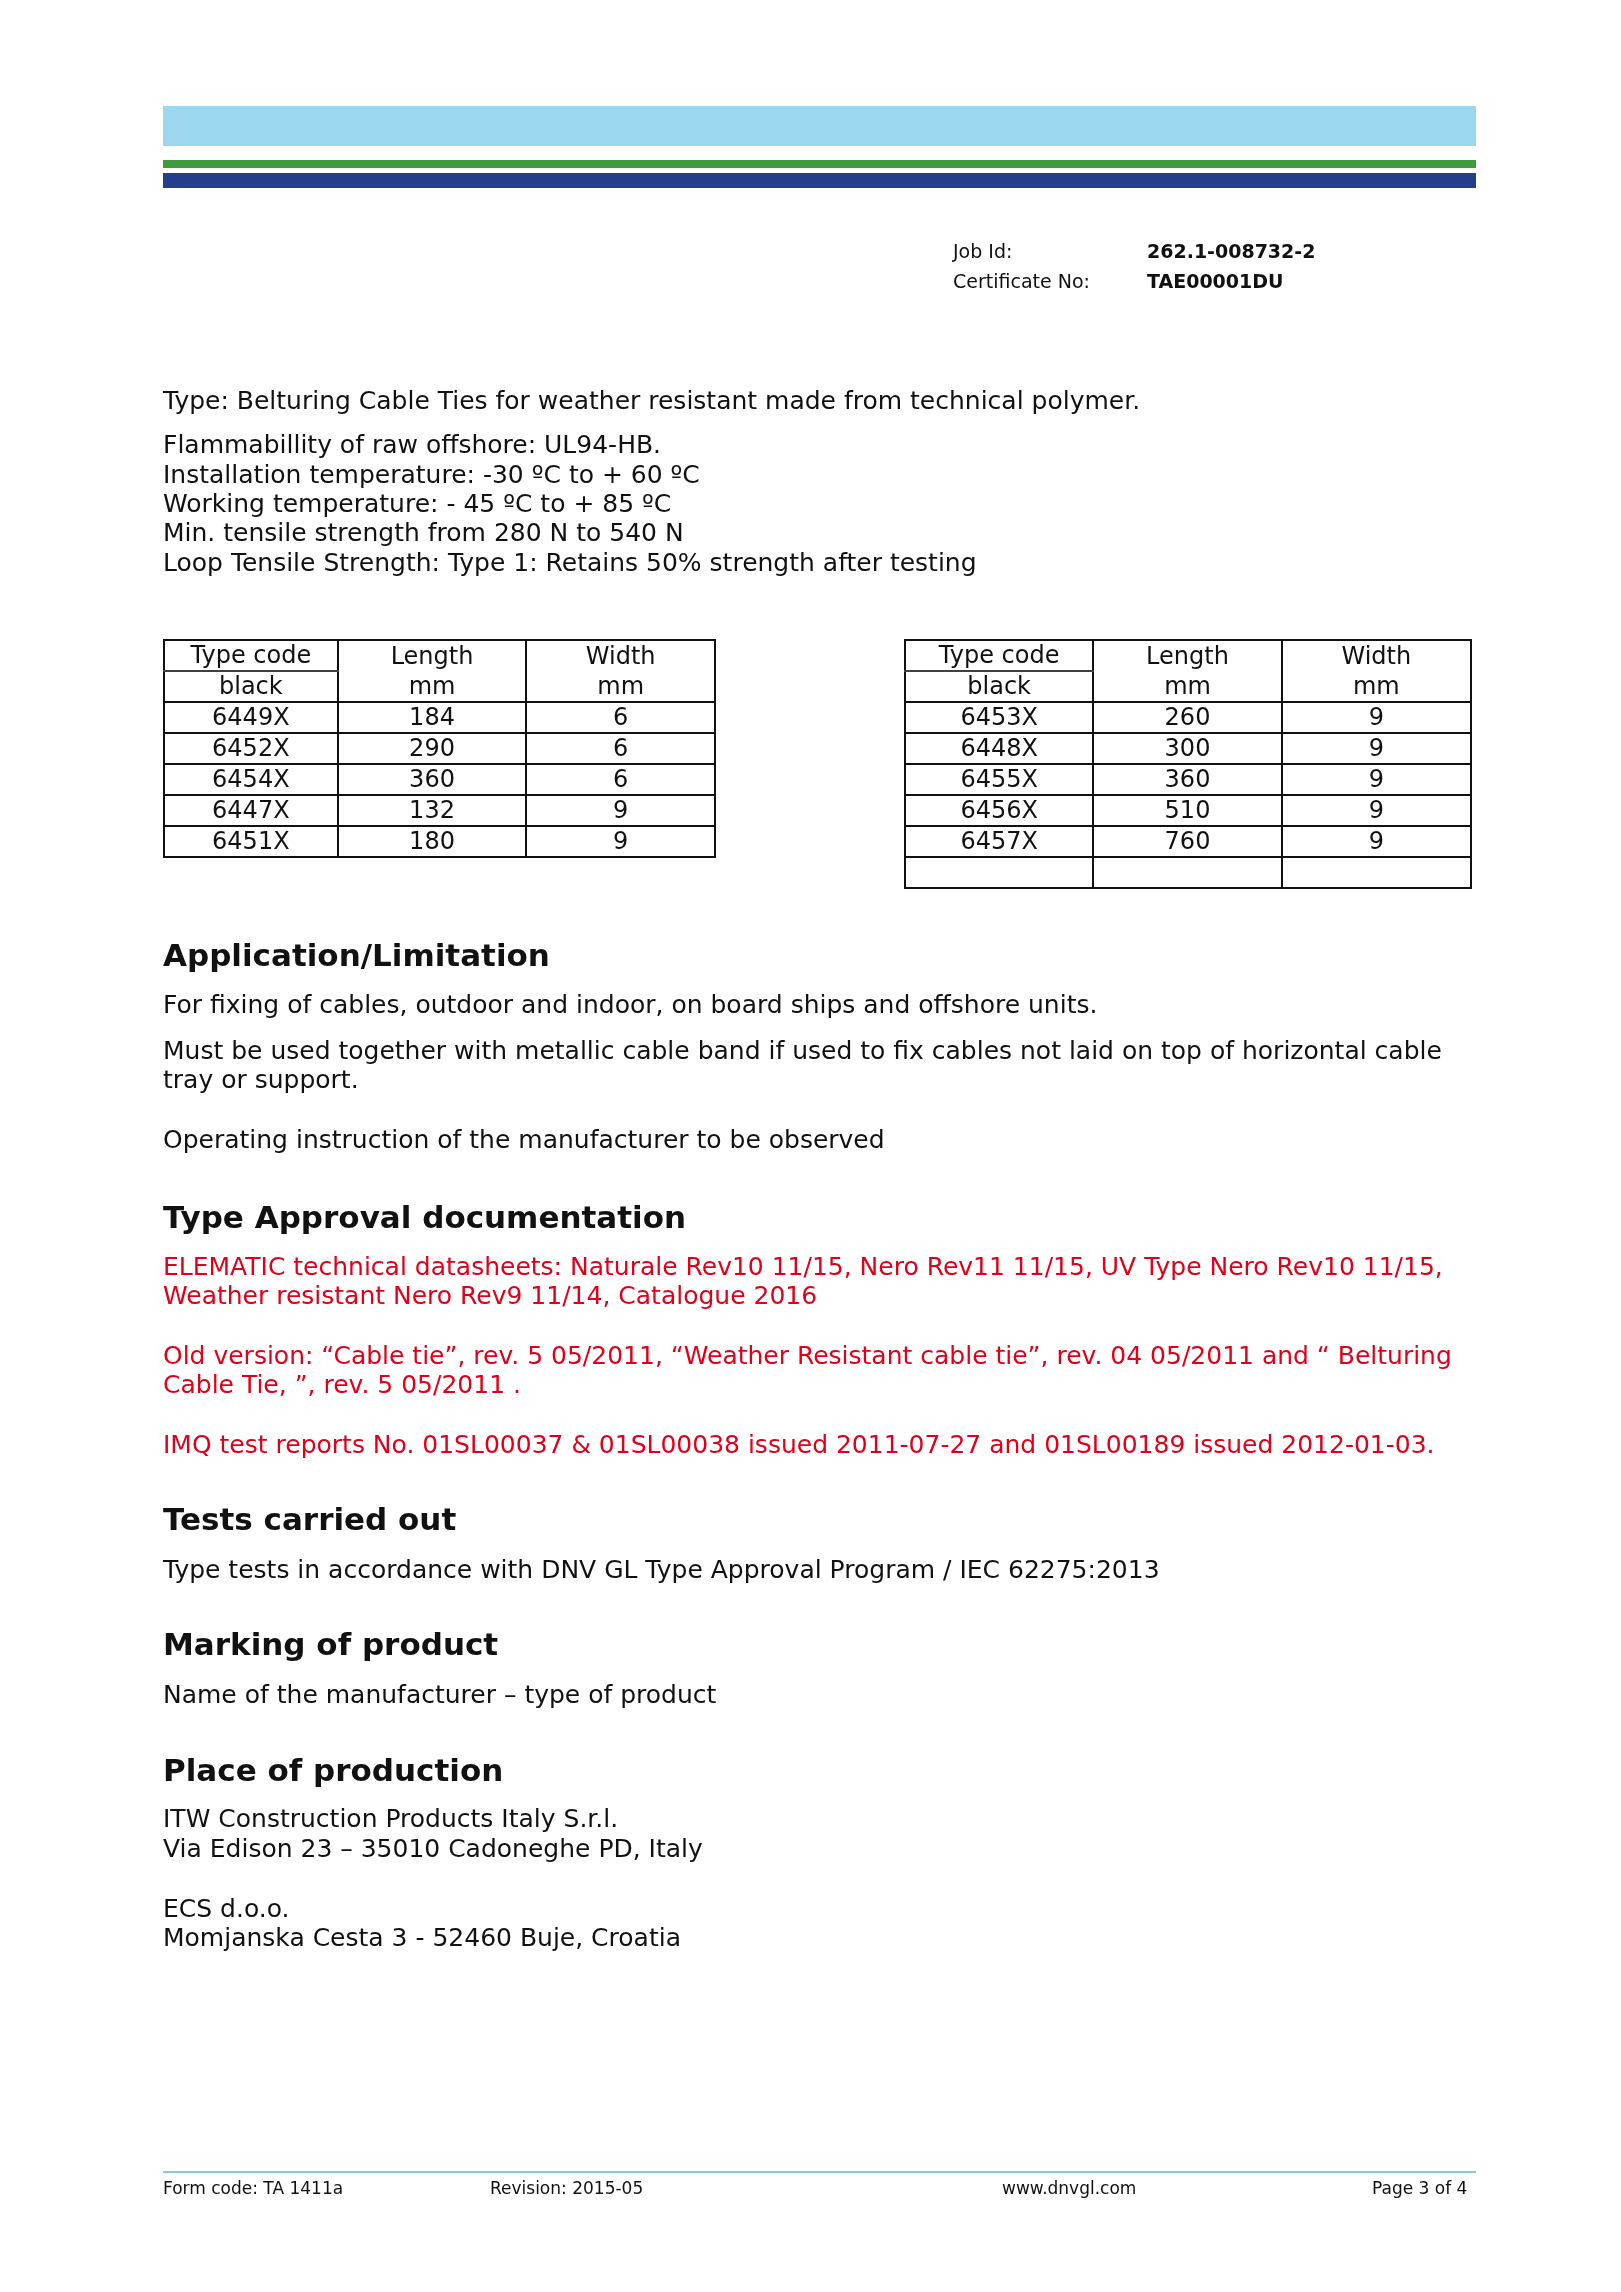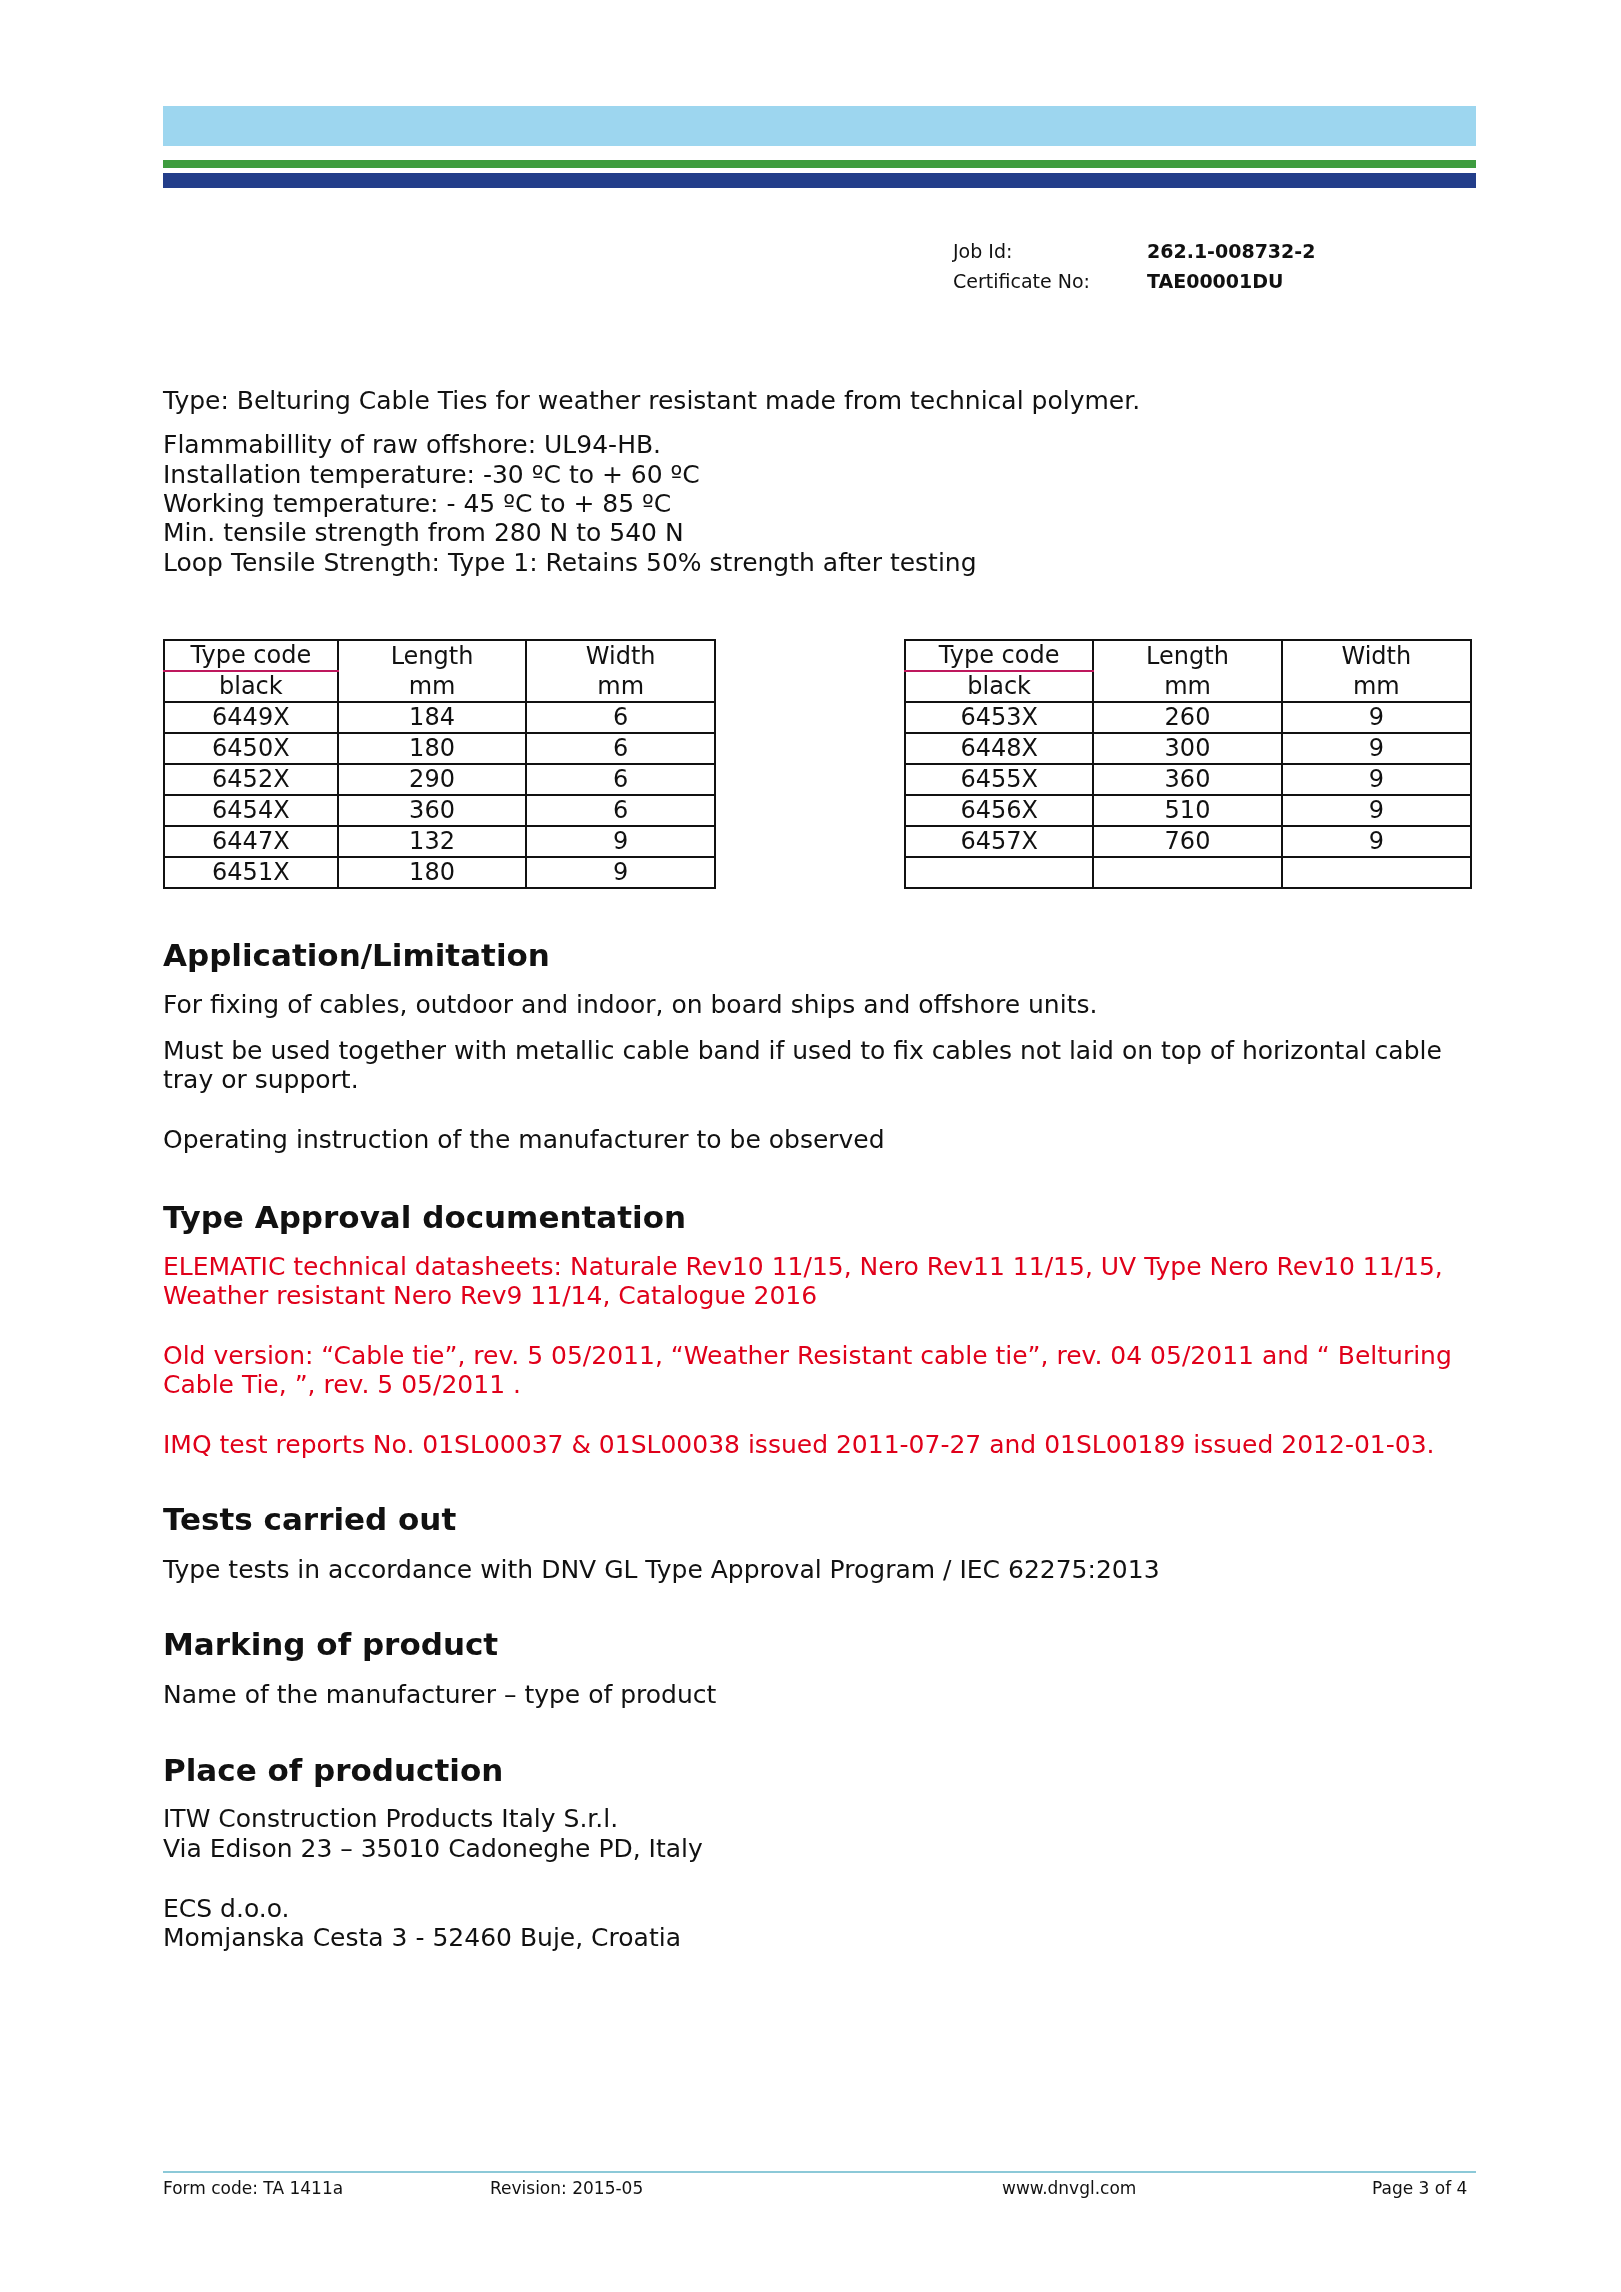--- a/index.html
+++ b/index.html
@@ -21,21 +21,21 @@
   .red { color: #e0001a; }
   .h2 { position: absolute; left: 163px; font-size: 31px; font-weight: bold; line-height: 39px; white-space: nowrap; margin-top: 15px; }
 
   table.ties {
     position: absolute; top: 639px; border-collapse: collapse;
     font-size: 24px; text-align: center;
   }
   table.ties td { border: 2px solid #111; padding: 0; height: 29px; line-height: 29px; }
   table.ties td.head { border-bottom: none; border-top: 2px solid #111; }
   table.ties td.head2 { border-top: none; }
-  table.ties td.tc1 { border-bottom: 2px solid #be185d; border-radius: 7px; }
+  table.ties td.tc1 { border-bottom: 2px solid #404040; border-radius: 7px; }
   .t-left  { left: 163px; width: 553px; }
   .t-right { left: 904px; width: 568px; }
   .t-left col.c1 { width: 174px; } .t-left col.c2 { width: 189px; } .t-left col.c3 { width: 189px; }
   .t-right col.c1 { width: 189px; } .t-right col.c2 { width: 189px; } .t-right col.c3 { width: 190px; }
 
   .footer-line { position: absolute; left: 163px; width: 1313px; top: 2171px; height: 2px; background: #8cc9d8; }
   .footer { position: absolute; top: 2178px; font-size: 17px; white-space: nowrap; }
 </style>
 </head>
 <body>
@@ -75,25 +75,20 @@
     <td class="head">Width</td>
   </tr>
   <tr>
     <td class="head2">black</td>
     <td class="head2">mm</td>
     <td class="head2">mm</td>
   </tr>
   <tr>
         <td>6449X</td>
         <td>184</td>
-        <td>6</td>
-      </tr>
-  <tr>
-        <td>6450X</td>
-        <td>180</td>
         <td>6</td>
       </tr>
   <tr>
         <td>6452X</td>
         <td>290</td>
         <td>6</td>
       </tr>
   <tr>
         <td>6454X</td>
         <td>360</td>

